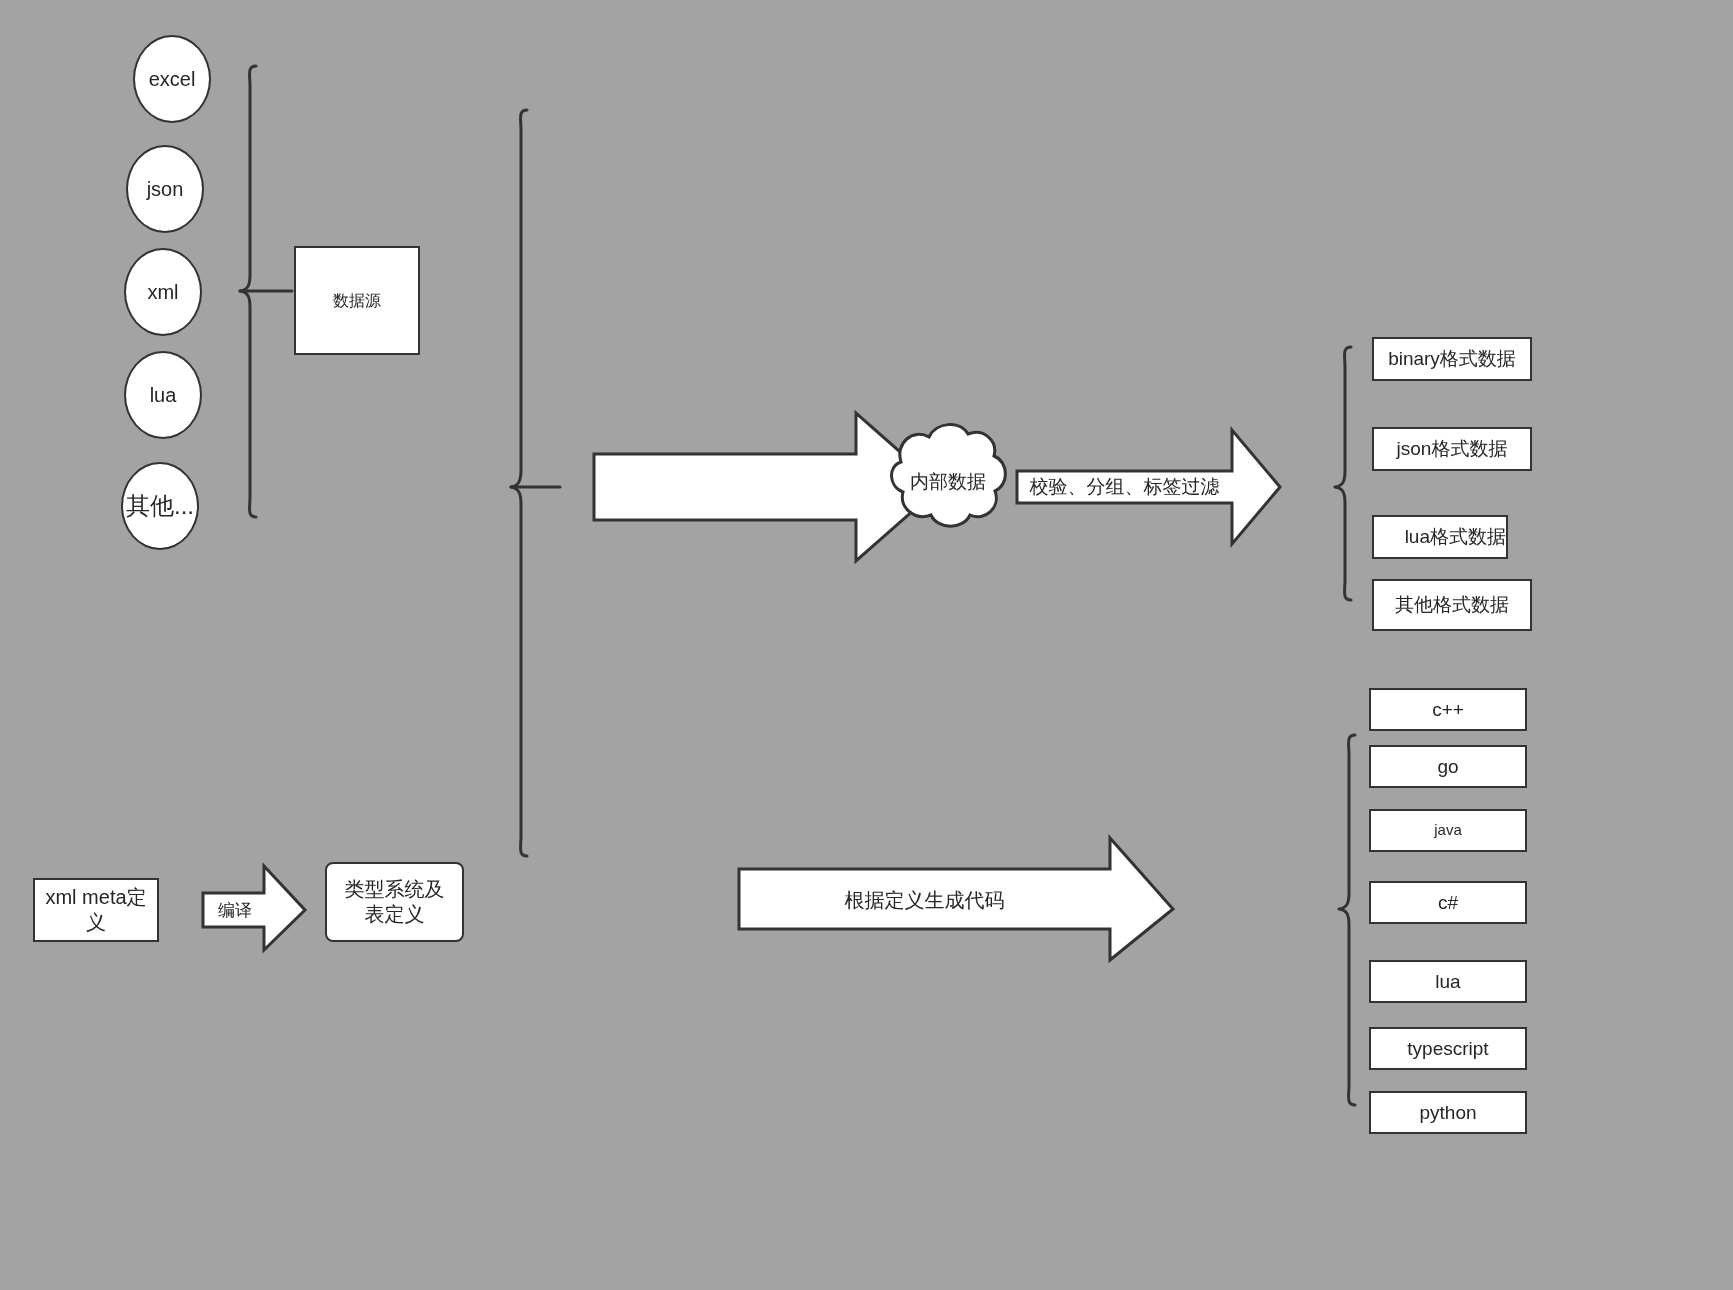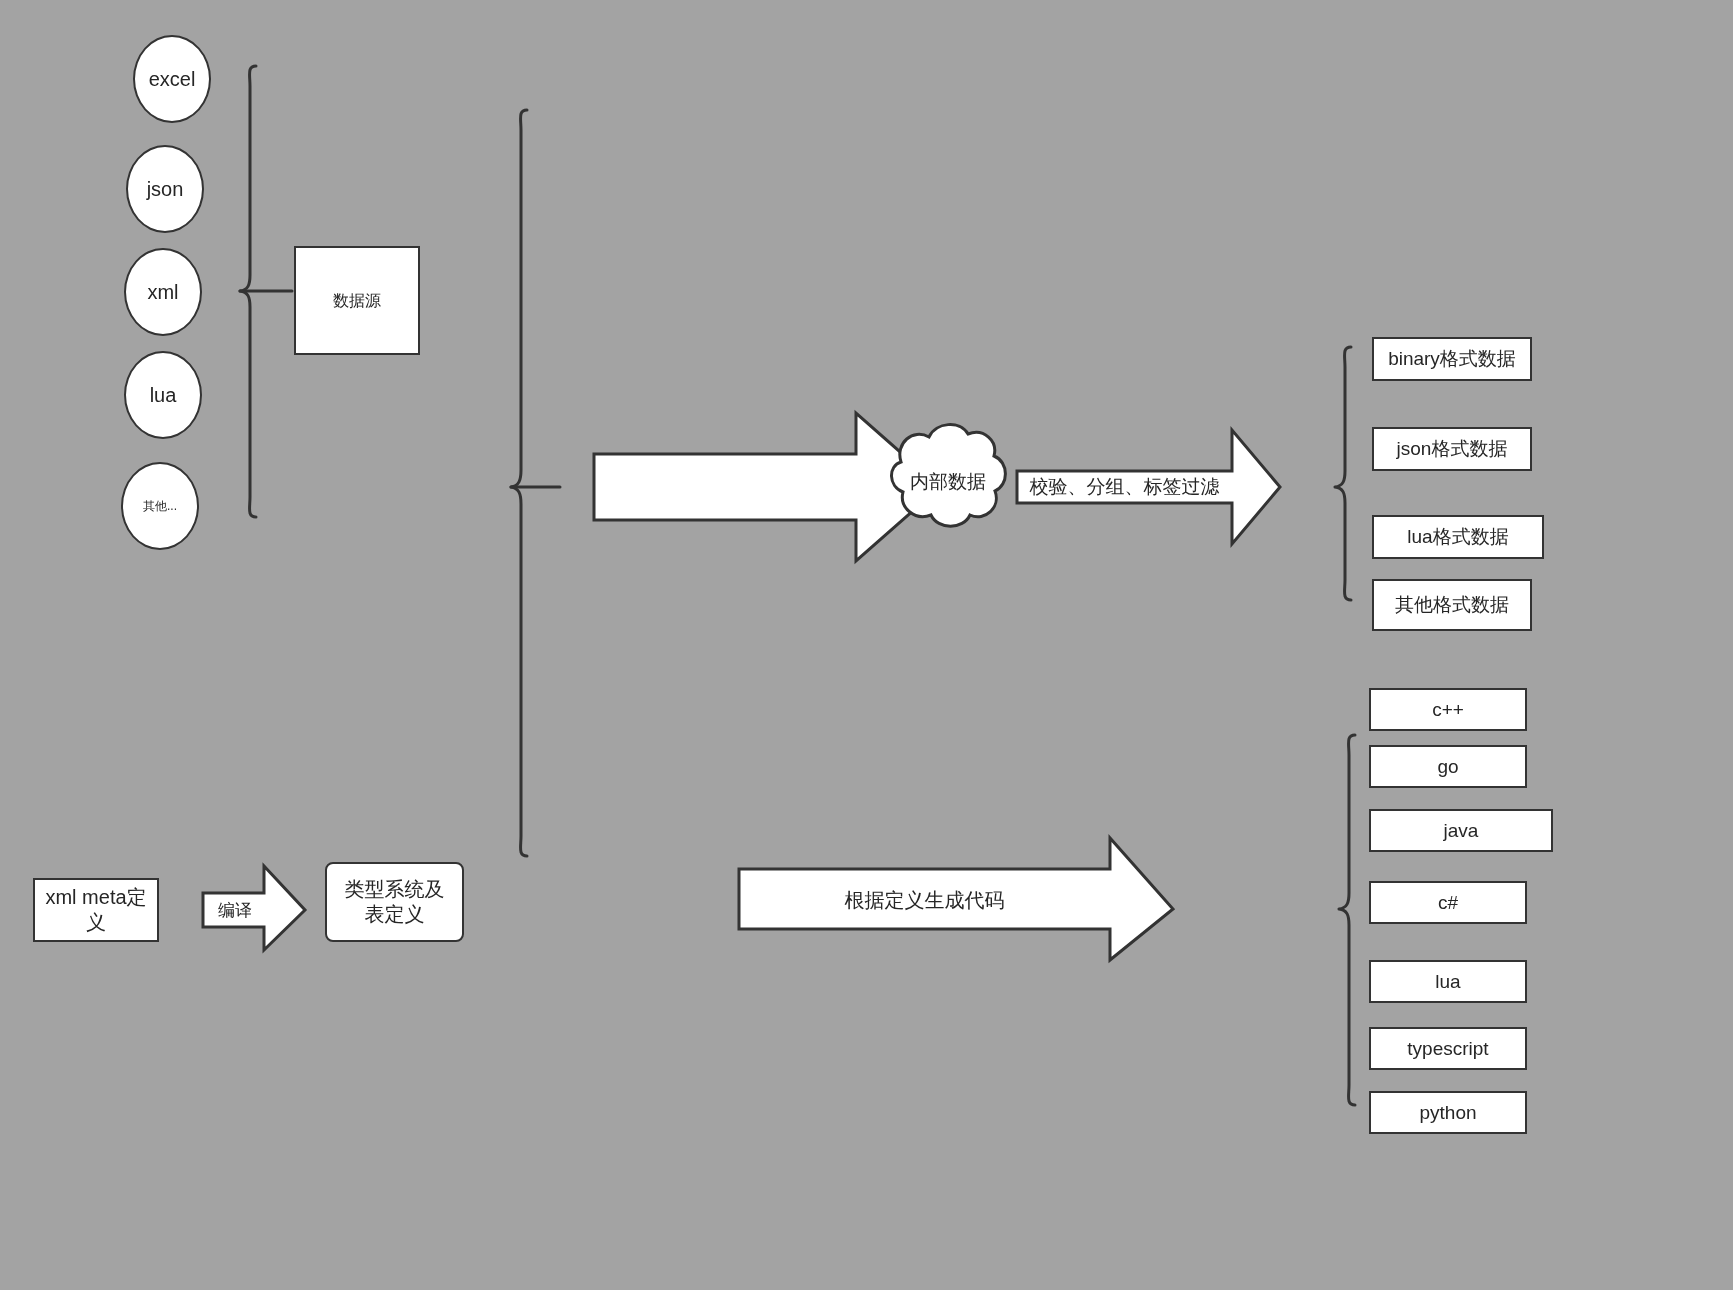--- a/index.html
+++ b/index.html
@@ -77,21 +77,21 @@
   </div>
   <div class="node ellipse" style="left:126px; top:145px; width:78px; height:88px; font-size:20px;">
     <span>json</span>
   </div>
   <div class="node ellipse" style="left:124px; top:248px; width:78px; height:88px; font-size:20px;">
     <span>xml</span>
   </div>
   <div class="node ellipse" style="left:124px; top:351px; width:78px; height:88px; font-size:20px;">
     <span>lua</span>
   </div>
-  <div class="node ellipse" style="left:121px; top:462px; width:78px; height:88px; font-size:12px;">
+  <div class="node ellipse" style="left:121px; top:462px; width:78px; height:88px; font-size:24px;">
     <span>其他...</span>
   </div>
 
   <div class="node rect" style="left:294px; top:246px; width:126px; height:109px; font-size:16px;">
     <span>数据源</span>
   </div>
 
   <div class="node rect-round" style="left:325px; top:862px; width:139px; height:80px; font-size:20px; padding:0 10px;">
     <span>类型系统及表定义</span>
   </div>
@@ -99,34 +99,34 @@
   <div class="node rect" style="left:33px; top:878px; width:126px; height:64px; font-size:20px; padding:0 8px;">
     <span>xml meta定义</span>
   </div>
 
   <div class="node rect" style="left:1372px; top:337px; width:160px; height:44px; font-size:19px;">
     <span>binary格式数据</span>
   </div>
   <div class="node rect" style="left:1372px; top:427px; width:160px; height:44px; font-size:19px;">
     <span>json格式数据</span>
   </div>
-  <div class="node rect" style="left:1372px; top:515px; width:172px; height:44px; font-size:19px;">
+  <div class="node rect" style="left:1372px; top:515px; width:136px; height:44px; font-size:19px;justify-content:flex-end;">
     <span>lua格式数据</span>
   </div>
   <div class="node rect" style="left:1372px; top:579px; width:160px; height:52px; font-size:19px;">
     <span>其他格式数据</span>
   </div>
 
   <div class="node rect" style="left:1369px; top:688px; width:158px; height:43px; font-size:19px;">
     <span>c++</span>
   </div>
   <div class="node rect" style="left:1369px; top:745px; width:158px; height:43px; font-size:19px;">
     <span>go</span>
   </div>
-  <div class="node rect" style="left:1369px; top:809px; width:184px; height:43px; font-size:19px;">
+  <div class="node rect" style="left:1369px; top:809px; width:158px; height:43px; font-size:15px;">
     <span>java</span>
   </div>
   <div class="node rect" style="left:1369px; top:881px; width:158px; height:43px; font-size:19px;">
     <span>c#</span>
   </div>
   <div class="node rect" style="left:1369px; top:960px; width:158px; height:43px; font-size:19px;">
     <span>lua</span>
   </div>
   <div class="node rect" style="left:1369px; top:1027px; width:158px; height:43px; font-size:19px;text-align:center;">
     <span>typescript</span>

